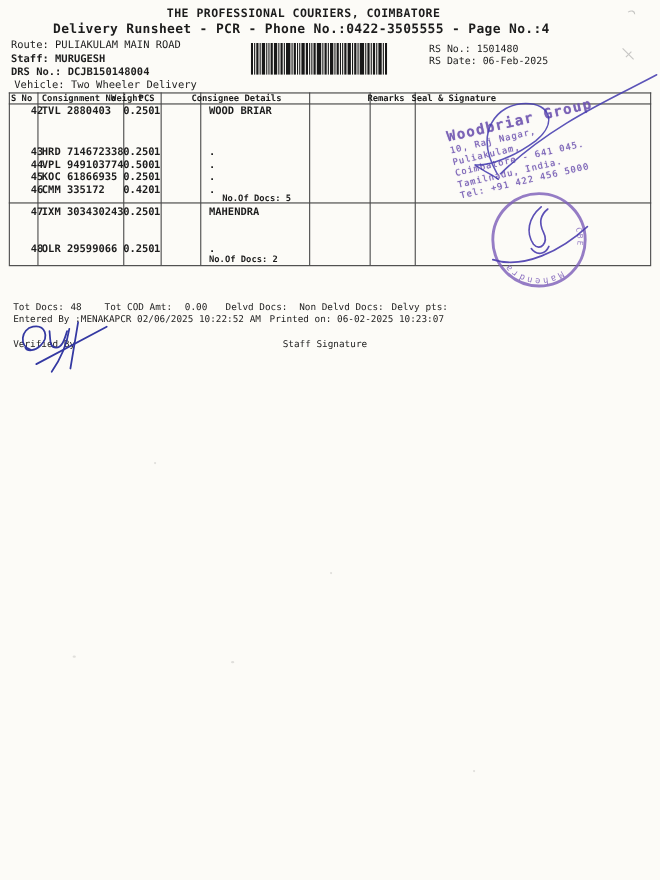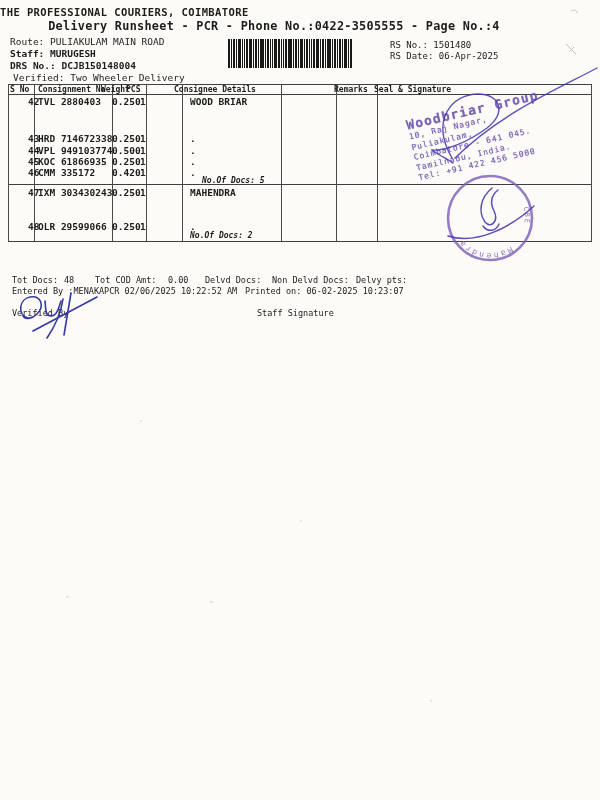--- a/index.html
+++ b/index.html
@@ -1,50 +1,50 @@
 <!DOCTYPE html>
 <html><head>
 <meta charset="utf-8">
 <style>
   html,body{margin:0;padding:0;background:#e8e8e8;}
   .page{position:relative;width:600px;height:800px;background:#fcfbf7;overflow:hidden;
         font-family:"DejaVu Sans Mono",monospace;color:#1c1c1c;}
   .abs{position:absolute;white-space:pre;}
-  .title1{top:6px;left:0;width:552px;font-size:10.5px;font-weight:700;letter-spacing:.4px;}
+  .title1{top:6px;left:0;width:552px;text-align:center;font-size:10.5px;font-weight:700;letter-spacing:.4px;}
   .title2{top:19px;left:0;width:548px;text-align:center;font-size:11.8px;font-weight:700;letter-spacing:.3px;}
   .inf{font-size:9.5px;}
   .b{font-weight:700;}
   .rs{font-size:9px;}
   .hline{position:absolute;background:#3f3f3f;height:1.4px;}
   .vline{position:absolute;background:#4a4a4a;width:1px;}
   .th{font-size:8px;font-weight:600;top:85px;}
   .row span{position:absolute;font-size:9.5px;font-weight:700;white-space:pre;}
   .row{position:absolute;left:0;top:0;width:600px;height:12px;}
   .c-sno{left:28px;} .c-con{left:38px;} .c-wt{left:112px;} .c-pcs{left:140px;} .c-cne{left:190px;}
-  .docs{font-size:8px;font-weight:600;font-style:italic;}
+  .docs{font-size:8px;font-weight:600;}
   .sum{font-size:8.5px;font-weight:400;margin-top:29px;}
   .stamp-wood{position:absolute;left:405px;top:119px;transform:rotate(-13deg);transform-origin:0 0;
               color:#6a4fae;opacity:.88;text-shadow:0 0 .8px rgba(106,79,174,.75);}
   .stamp-wood .l1{font-size:13px;font-weight:700;letter-spacing:1.2px;line-height:14px;}
   .stamp-wood .ln{font-size:8px;letter-spacing:.9px;line-height:10.5px;}
   .overlay{position:absolute;left:0;top:0;pointer-events:none;}
   .speck{position:absolute;border-radius:50%;background:rgba(60,60,60,.14);}
 </style>
 </head>
 <body>
 
 <div class="page">
 
   <div class="abs title1">THE PROFESSIONAL COURIERS, COIMBATORE</div>
   <div class="abs title2">Delivery Runsheet - PCR - Phone No.:0422-3505555 - Page No.:4</div>
 
   <div class="abs inf" style="left:10px;top:36px;"><span>Route:</span> <span>PULIAKULAM MAIN ROAD</span></div>
   <div class="abs inf b" style="left:10px;top:48px;"><span>Staff:</span> <span>MURUGESH</span></div>
   <div class="abs inf b" style="left:10px;top:59.5px;"><span>DRS No.:</span> <span>DCJB150148004</span></div>
-  <div class="abs inf" style="left:13px;top:71.5px;"><span>Verified:</span> <span>Two Wheeler Delivery</span></div>
+  <div class="abs inf" style="left:13px;top:71.5px;"><span>Vehicle:</span> <span>Two Wheeler Delivery</span></div>
 
   <svg class="abs" style="left:228px;top:39px;" width="124" height="29" viewBox="0 0 124 29">
     <g fill="#181818">
       <rect x="0" width="2" height="29"></rect>
         <rect x="3" width="1" height="29"></rect>
         <rect x="5" width="2" height="29"></rect>
         <rect x="8" width="1" height="29"></rect>
       <rect x="10" width="3" height="29"></rect>
         <rect x="14" width="1" height="29"></rect>
         <rect x="16" width="1" height="29"></rect>
@@ -83,21 +83,21 @@
         <rect x="109" width="1" height="29"></rect>
       <rect x="111" width="2" height="29"></rect>
         <rect x="114" width="1" height="29"></rect>
         <rect x="116" width="3" height="29"></rect>
         <rect x="120" width="1" height="29"></rect>
       <rect x="122" width="2" height="29"></rect>
     </g>
   </svg>
 
   <div class="abs rs" style="left:390px;top:40px;">RS No.: 1501480</div>
-  <div class="abs rs" style="left:390px;top:51px;">RS Date: 06-Apr-2025</div>
+  <div class="abs rs" style="left:390px;top:51px;">RS Date: 06-Feb-2025</div>
 
   <div class="hline" style="left:8px;top:84px;width:584px;"></div>
   <div class="hline" style="left:8px;top:93.5px;width:584px;"></div>
   <div class="hline" style="left:8px;top:184px;width:584px;"></div>
   <div class="hline" style="left:8px;top:241px;width:584px;"></div>
   <div class="vline" style="left:8px;top:84px;height:157px;"></div>
   <div class="vline" style="left:34px;top:84px;height:157px;"></div>
   <div class="vline" style="left:112px;top:84px;height:157px;"></div>
   <div class="vline" style="left:146px;top:84px;height:157px;"></div>
   <div class="vline" style="left:182px;top:84px;height:157px;"></div>

